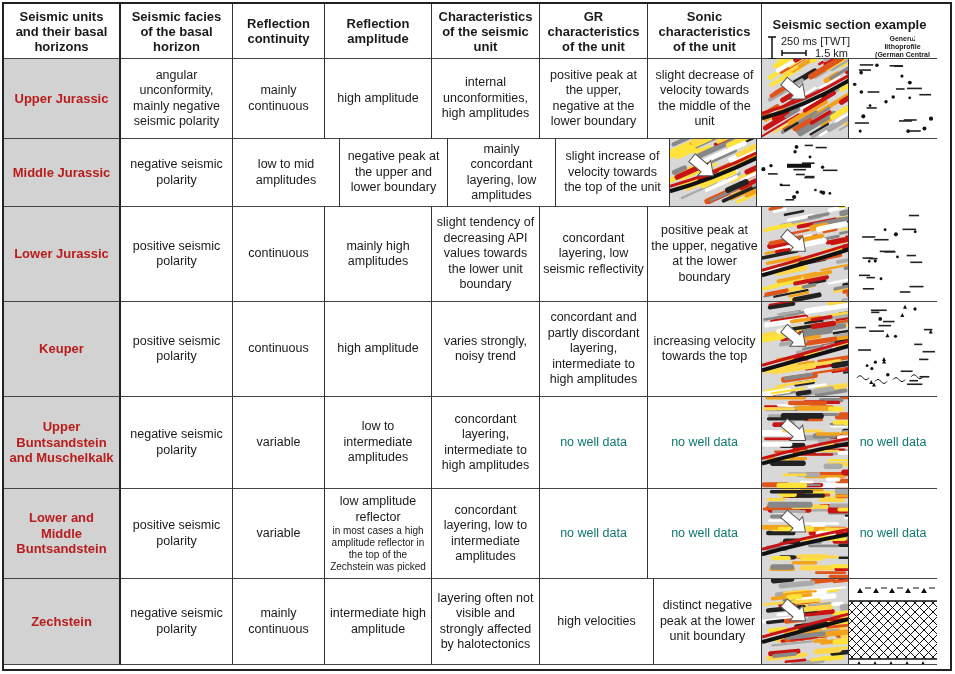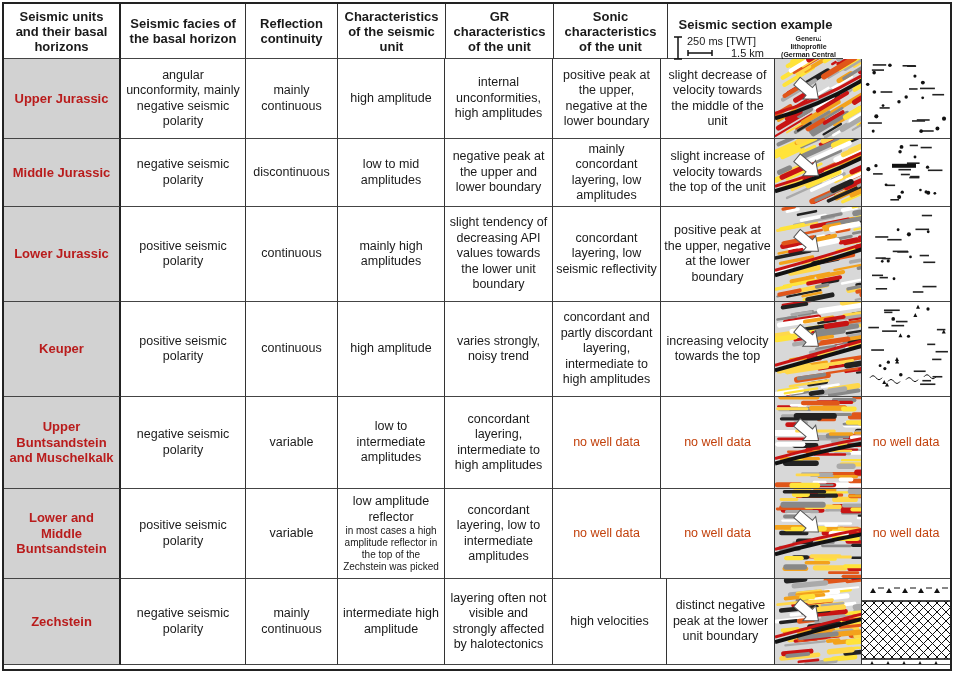--- a/index.html
+++ b/index.html
@@ -7,61 +7,62 @@
          font-family:"Liberation Sans", sans-serif; color:#1a1a1a; }
   .tbl { position:absolute; left:2px; top:2px; width:950px; height:669px;
          border:2px solid #222; box-sizing:border-box;padding-left:23px; }
   .row { position:absolute; left:0; right:0; display:flex; }
   .cell { box-sizing:border-box; border-right:1px solid #333; border-bottom:1px solid #444;
           display:flex; align-items:center; justify-content:center; text-align:center;
           font-size:12.5px; line-height:15.5px; padding:2px 3px; }
   .hdr .cell { font-weight:bold; font-size:13px; line-height:15px; }
   .unit { background:#d2d2d2; color:#b91c1c; font-weight:bold; font-size:13px; line-height:15.5px;
           border-right:2px solid #222; }
-  .red { color:#c2410c; }
+  .red { color:#0f766e; }
   .small { font-size:10px; line-height:12px; }
-  .c0{width:117px}.c1{width:125px}.c2{width:92px}.c3{width:107px}
+  .c0{width:117px}.c1{width:112px}.c2{width:92px}.c3{width:107px}
   .c4{width:108px}.c5{width:108px}.c6{width:114px}.c7{width:87px;padding:0}.c8{width:88px;padding:0;border-right:none}
   .seis { width:100%; height:100%; position:relative; overflow:hidden; }
   .litho { width:100%; height:100%; position:relative; overflow:hidden; background:#fff; }
   .hdr-seis { flex-direction:column; align-items:stretch; justify-content:flex-start; padding:2px 3px; width:175px; border-right:none;margin-top:12px; }
   .scalebar { display:flex; height:8px; margin:1px 6px 0 4px; }
   .sb-left { flex:1; background:linear-gradient(to right,#c00 0%,#e86010 35%,#ffe53a 55%,#fff 62%); position:relative; }
   .sb-right { flex:1; background:linear-gradient(to right,#fff,#999 50%,#111); position:relative; }
   .sb-lab { position:absolute; top:-3px; font-size:8px; color:#fff; font-weight:bold; }
 </style>
 </head>
 <body>
 
 <div class="tbl">
 
   <div class="row hdr" style="top:0;height:55px;">
     <div class="cell c0" style="border-right:2px solid #222">Seismic units and their basal horizons</div>
     <div class="cell c1">Seismic facies of the basal horizon</div>
     <div class="cell c2">Reflection continuity</div>
+    <div class="cell c3">Reflection amplitude</div>
     <div class="cell c4">Characteristics of the seismic unit</div>
     <div class="cell c5">GR characteristics of the unit</div>
     <div class="cell c6">Sonic characteristics of the unit</div>
     <div class="cell hdr-seis">
       <div style="font-size:13px;line-height:14px;text-align:center">Seismic section example</div>
       <div class="scalebar">
         <div class="sb-left">
             <span class="sb-lab" style="left:2px">Min</span>
           </div>
         <div class="sb-right">
             <span class="sb-lab" style="right:2px">Max</span>
           </div>
       </div>
       <div style="display:flex;font-weight:normal;margin-top:2px;">
         <div style="width:90px;text-align:left;position:relative;padding-left:16px;font-size:11px;line-height:12px;">
           <svg style="position:absolute;left:2px;top:1px" width="10" height="24">
               <path d="M1 1H9M5 1V23M1 23H9" stroke="#111" stroke-width="1.5" fill="none"></path>
             </svg>
           <div>250 ms [TWT]</div>
-          <div style="display:flex;align-items:center;gap:18px;text-align:center;">
+          <div style="display:flex;align-items:center;gap:8px;text-align:center;">
             <svg width="26" height="8">
                 <path d="M1 1V7M1 4H25M25 1V7" stroke="#111" stroke-width="1.5" fill="none"></path>
               </svg>
             <span>1.5 km</span>
           </div>
         </div>
         <div style="flex:1;text-align:center;font-size:7px;line-height:8px;font-weight:bold;">
           <div>General lithoprofile</div>
           <div>(German Central Graben)</div>
         </div>
@@ -190,21 +191,20 @@
               <circle cx="82.01530349794238" cy="59.68770576131687" r="2.064434156378601" fill="#111"></circle>
               <circle cx="60.68667695473251" cy="38.850167181069956" r="1.3925925925925926" fill="#111"></circle>
               <circle cx="60.84416152263375" cy="23.602906378600824" r="1.963343621399177" fill="#111"></circle>
               <circle cx="36.98775720164609" cy="42.695923353909464" r="1.7100205761316873" fill="#111"></circle>
             </svg></div>
         </div>
       </div>
       <div class="row" style="top: 135px; height: 68px;">
       <div class="cell c0 unit">Middle Jurassic</div>
       <div class="cell c1">negative seismic polarity</div>
-      <div class="cell c2">discontinuous</div>
       <div class="cell c3">
           <span>low to mid amplitudes</span>
         </div>
       <div class="cell c5">negative peak at the upper and lower boundary</div>
       <div class="cell c4">mainly concordant layering, low amplitudes</div>
       <div class="cell c6">slight increase of velocity towards the top of the unit</div>
       <div class="cell c7">
           <div class="seis"><svg width="87" height="67" viewBox="0 0 87 67" preserveAspectRatio="none">
               <rect width="87" height="67" fill="#d8d8d8"></rect>
               <line x1="57.374948559670784" y1="40.00441100823045" x2="69.02373971193416" y2="34.76245498971193" stroke="#aaa" stroke-width="3.5661522633744855" stroke-linecap="round"></line>

